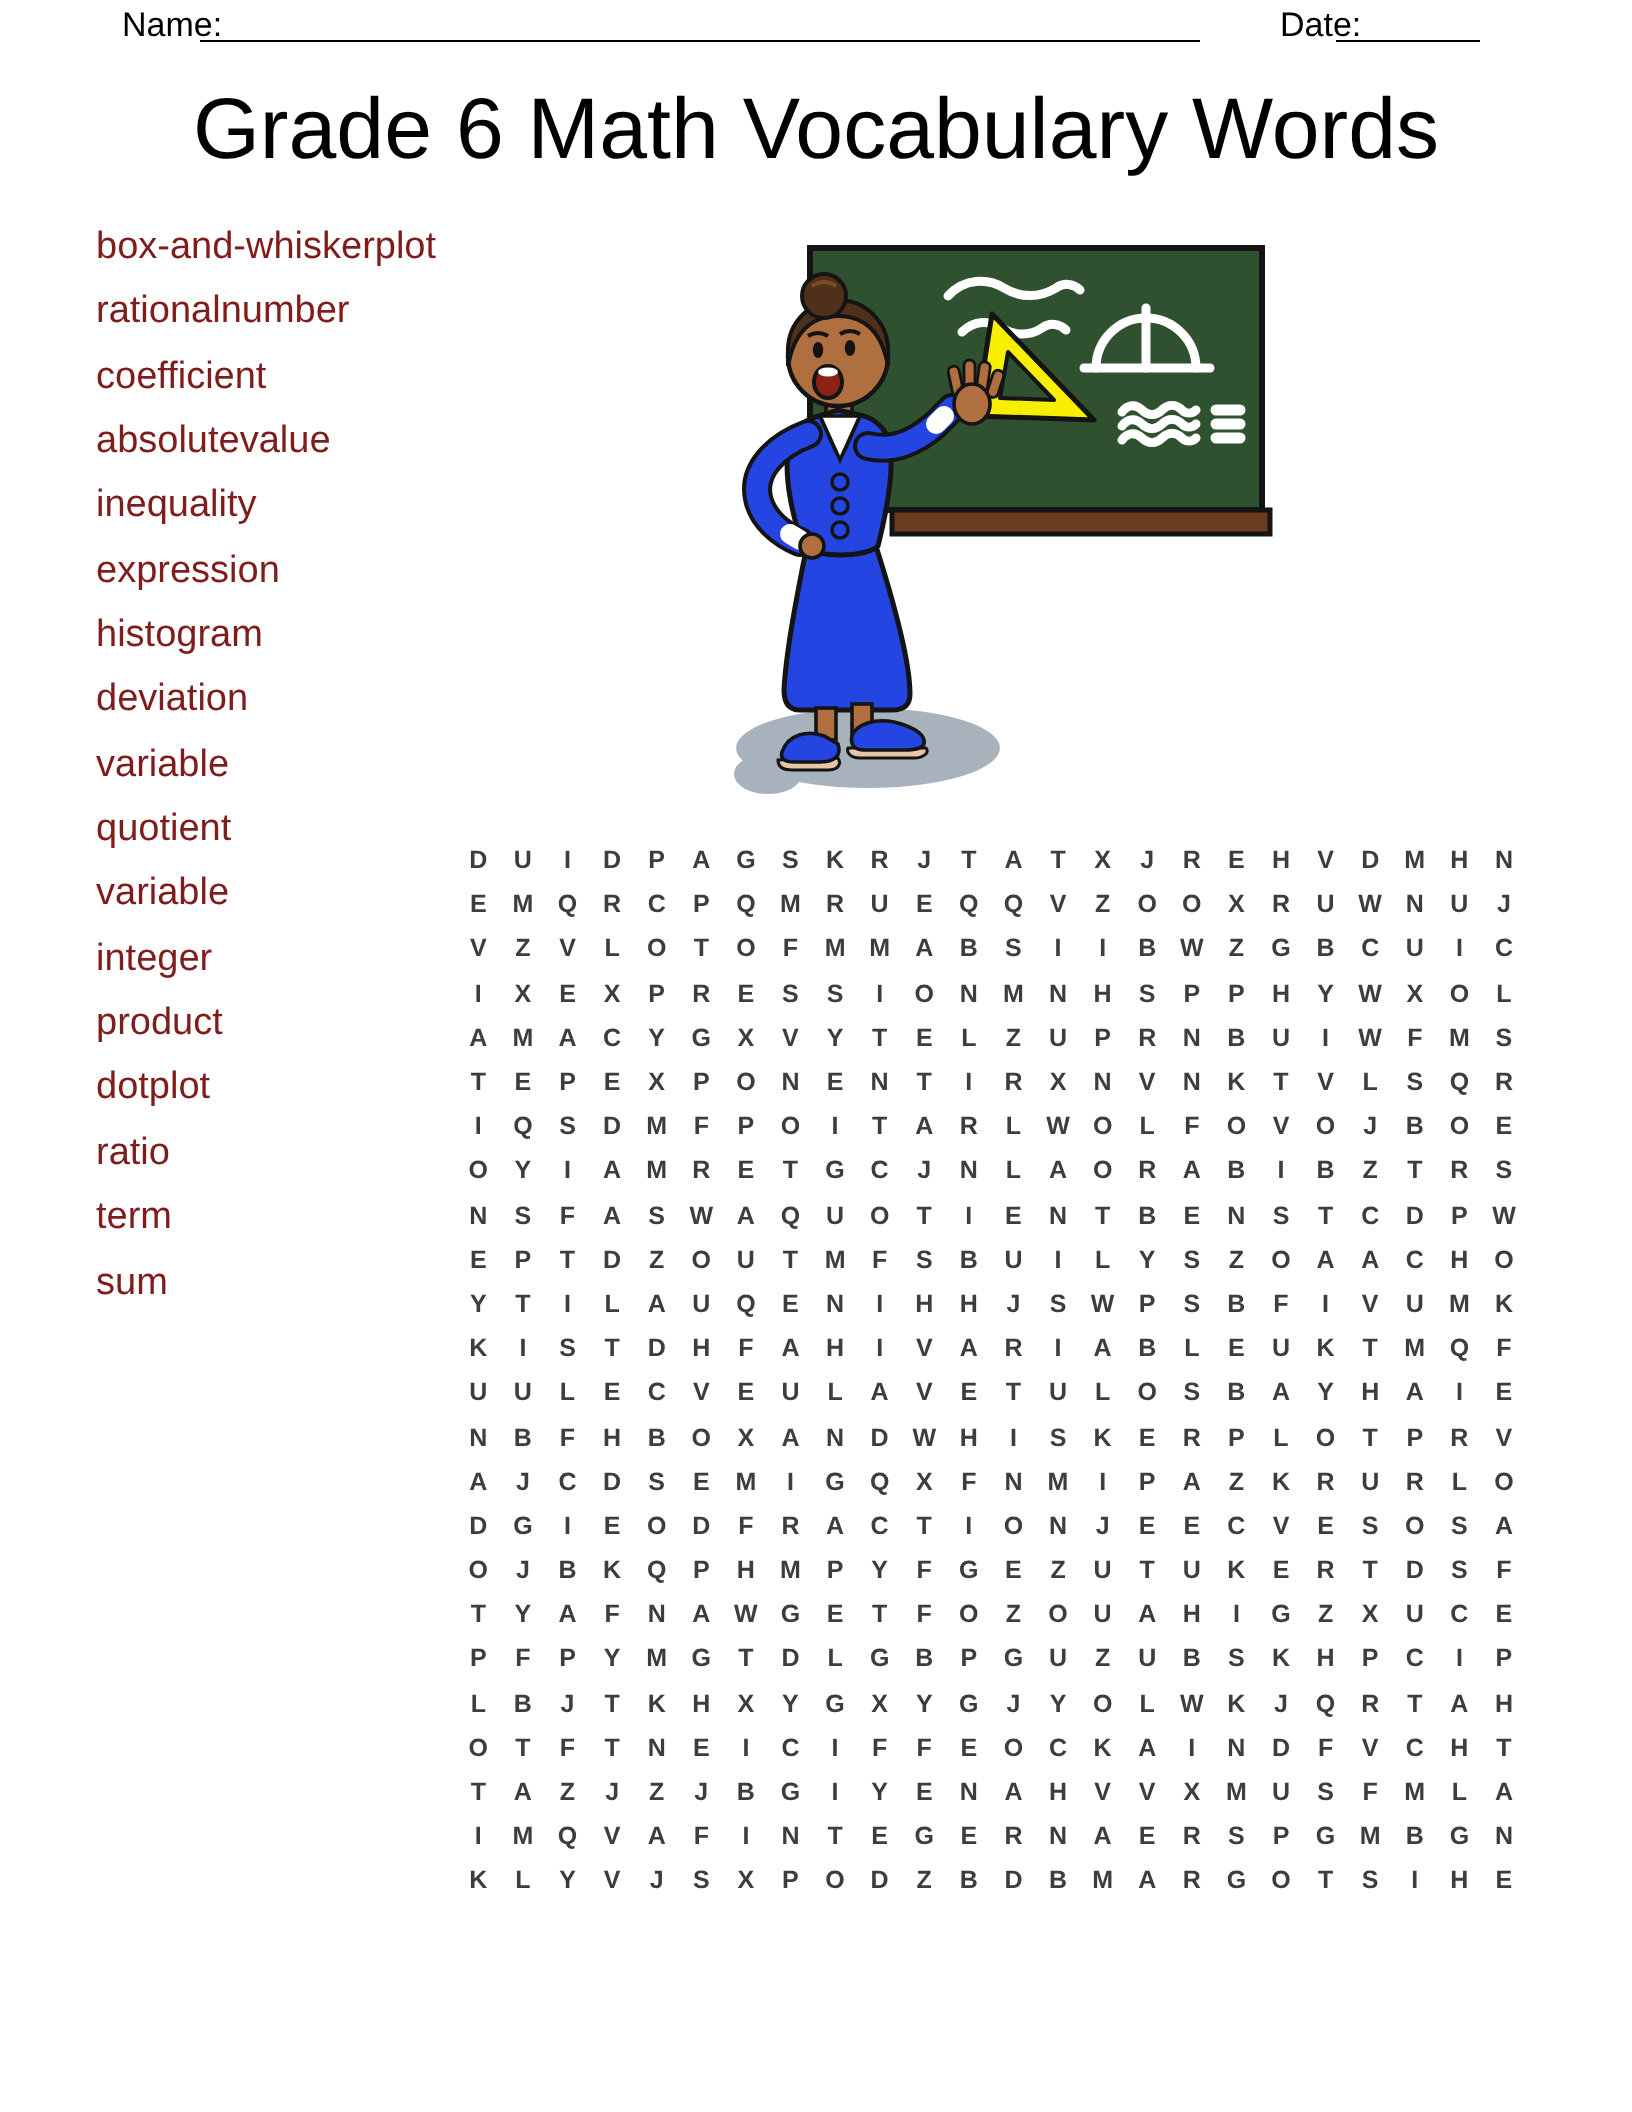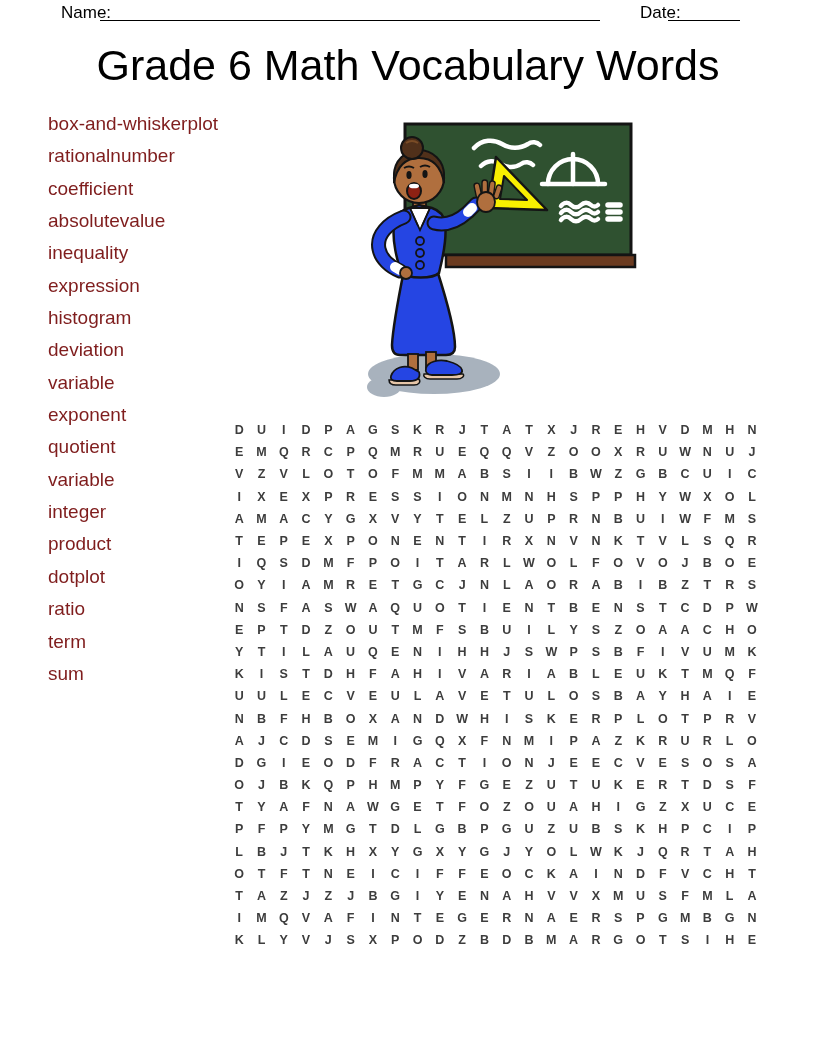--- a/index.html
+++ b/index.html
@@ -59,21 +59,20 @@
 <div class="words">
     <div class="word">box-and-whiskerplot</div>
     <div class="word">rationalnumber</div>
     <div class="word">coefficient</div>
     <div class="word">absolutevalue</div>
     <div class="word">inequality</div>
     <div class="word">expression</div>
     <div class="word">histogram</div>
     <div class="word">deviation</div>
     <div class="word">variable</div>
-    <div class="word">exponent</div>
     <div class="word">quotient</div>
     <div class="word">variable</div>
     <div class="word">integer</div>
     <div class="word">product</div>
     <div class="word">dotplot</div>
     <div class="word">ratio</div>
     <div class="word">term</div>
     <div class="word">sum</div>
   </div>
 

